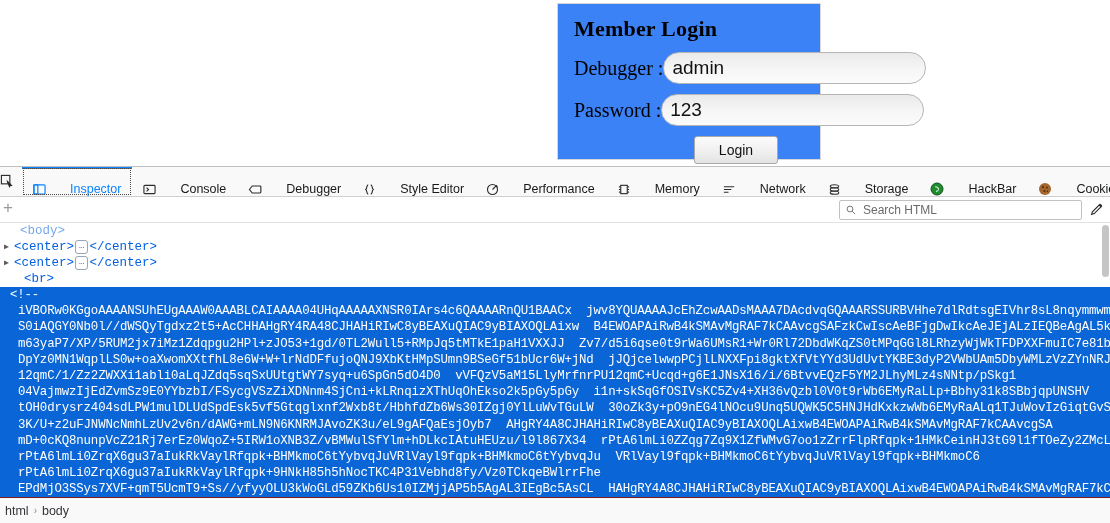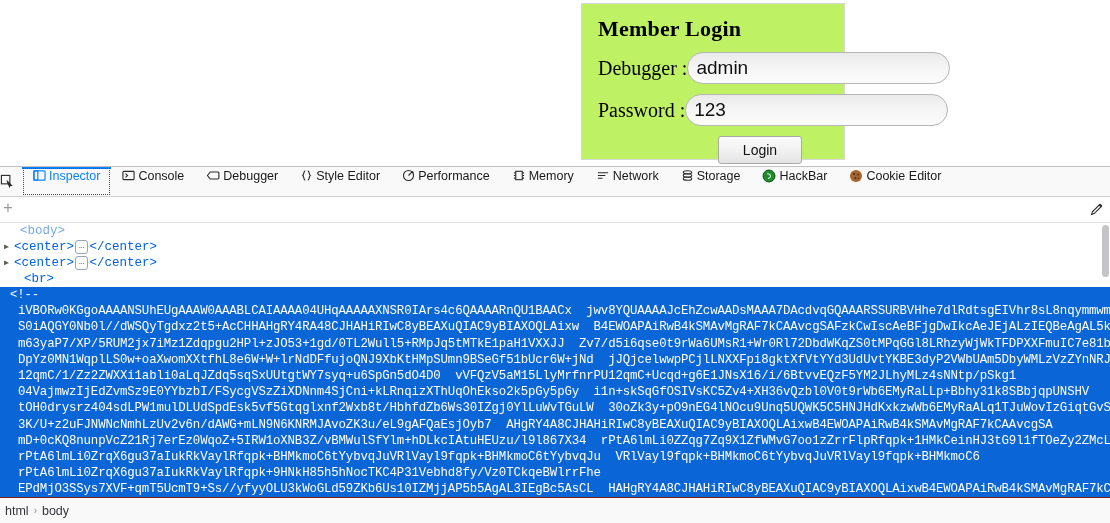--- a/index.html
+++ b/index.html
@@ -13,24 +13,24 @@
 
   
   #page-area {
     position: absolute; left: 0; top: 0;
     width: 1110px; height: 166px;
     background: #ffffff;
     overflow: hidden;
   }
   #login-box {
     position: absolute;
-    left: 581px; top: 3px;
+    left: 557px; top: 3px;
     width: 264px; height: 157px;
     border: 1px solid #d7d7d7;
-    background: #bef264;
+    background: #3b82f6;
     padding: 12px 16px 0 16px;
   }
   #login-title {
     font-family: "Liberation Serif", serif;
     font-weight: bold;
     font-size: 22px;
     color: #000;
     margin: 0 0 10px 0;
     letter-spacing: 0.2px;
   }
@@ -104,22 +104,22 @@
     flex: 0 0 22px;
     cursor: pointer;
     overflow: hidden;
   }
   .dt-tabs {
     display: flex;
     align-items: stretch;
   }
   .dt-tab {
     display: flex;
-    align-items: flex-start;
-    gap: 3px;
+    align-items: flex-end;
+    gap: 24px;
     padding: 0 11px;
     font-size: 12.5px;
     color: #18191a;
     cursor: pointer;
     border-top: 2px solid transparent;
     white-space: nowrap;
     position: relative;
   }
   .dt-tab.active {
     color: #0a84ff;
@@ -412,20 +412,29 @@
         <span>Cookie Editor</span>
       </div>
 
     </div>
   </div>
 
   <div id="dt-searchrow">
 
     <span id="plus-mark">+</span>
 
+    <div id="dt-search">
+      <span>
+        <svg width="10" height="10" viewBox="0 0 11 11">
+          <circle cx="4.4" cy="4.4" r="3.2" fill="none" stroke="#77777a" stroke-width="1.1"></circle>
+          <path d="M6.8 6.8 L10 10" stroke="#77777a" stroke-width="1.1"></path>
+        </svg>
+      </span>
+      <input type="text" placeholder="Search HTML" style="">
+    </div>
 
     <div id="edit-pen">
       <svg width="14" height="14" viewBox="0 0 14 14">
         <path d="M10.6 1.6 L12.4 3.4 L5.2 10.6 L2.6 11.4 L3.4 8.8 Z" fill="#ffffff" stroke="#2b2b2e" stroke-width="1.1"></path>
         <path d="M10.6 1.6 L12.4 3.4" stroke="#2b2b2e" stroke-width="2.2"></path>
       </svg>
     </div>
   </div>
 
   <div id="dt-markup">

